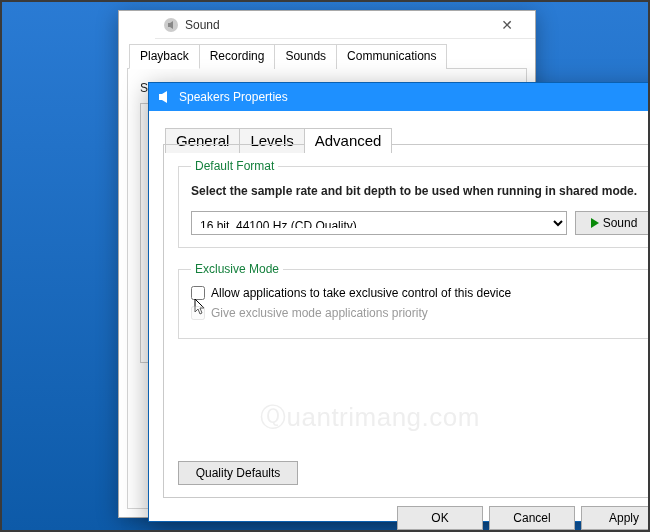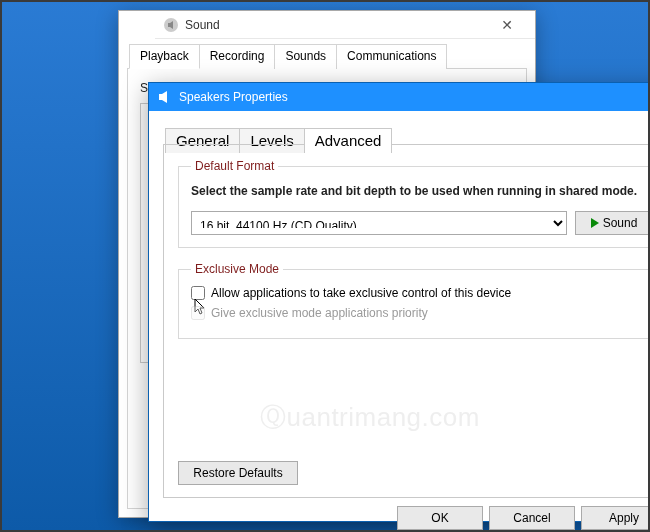--- a/index.html
+++ b/index.html
@@ -158,21 +158,21 @@
     height: 354px;
     position: relative;
   }
   fieldset.group {
     border: 1px solid #d8d8d8;
     padding: 10px 12px 12px 12px;
     margin: 0 0 14px 0;
   }
   fieldset.group legend {
     font-size: 12px;
-    color: #7f1d1d;
+    color: #15803d;
     padding: 0 4px;
   }
   .desc {
     font-size: 12px;
     color: #222;
     margin-bottom: 12px;
     line-height: 1.35;
     font-weight: 600;
   }
   .format-row {
@@ -334,21 +334,21 @@
             <path d="M1 1 L1 14 L4 11 L6 16 L8 15 L6 10 L10 10 Z" fill="#fff" stroke="#000" stroke-width="1"></path>
           </svg>
         </label>
         <label class="chk-row disabled">
           <input type="checkbox" disabled="" style="">
           <span>Give exclusive mode applications priority</span>
         </label>
       </fieldset>
 
       <div class="restore-row">
-        <button class="btn wide">Restore Defaults</button>
+        <button class="btn wide">Quality Defaults</button>
       </div>
     </div>
 
     <div class="footer-btns">
       <button class="btn">OK</button>
       <button class="btn">Cancel</button>
       <button class="btn">Apply</button>
     </div>
   </div>
 </div>

